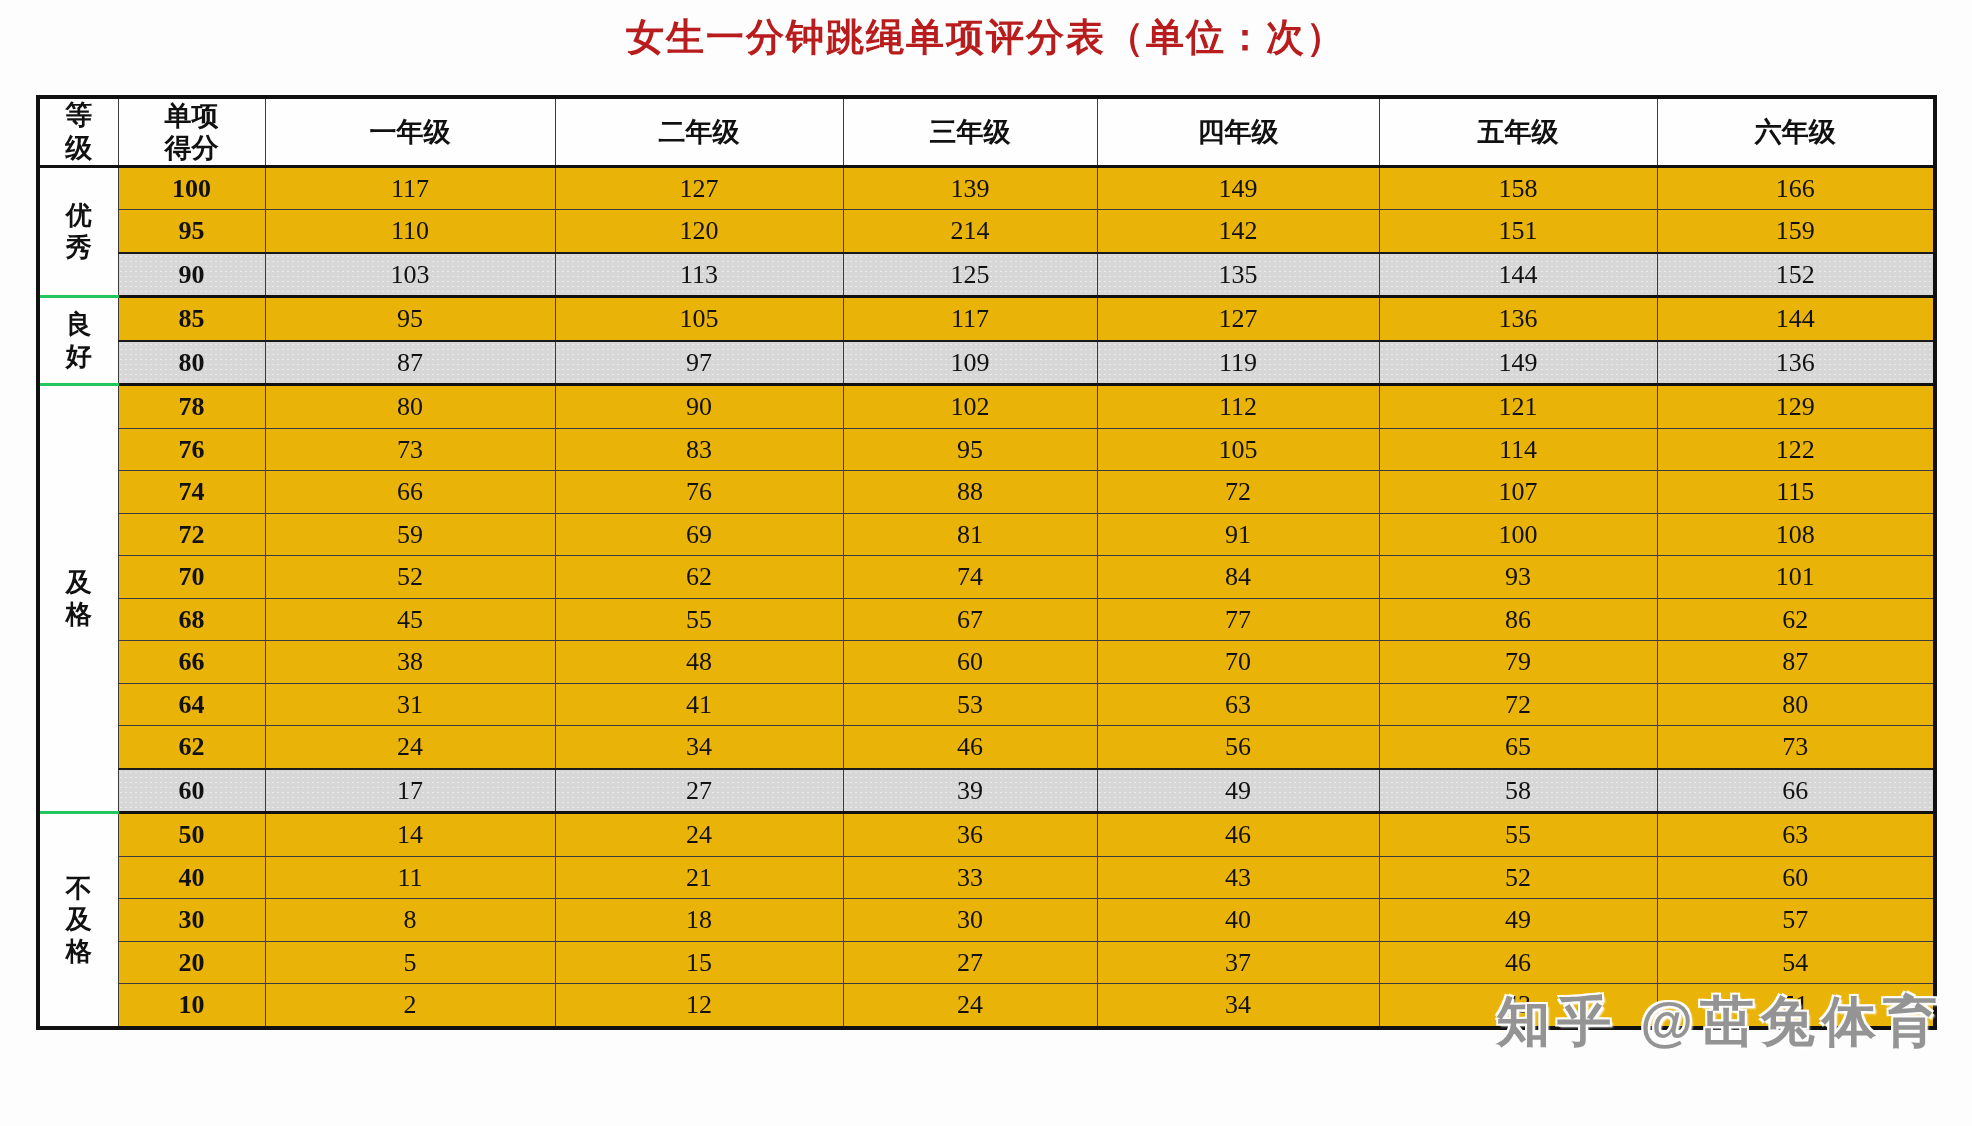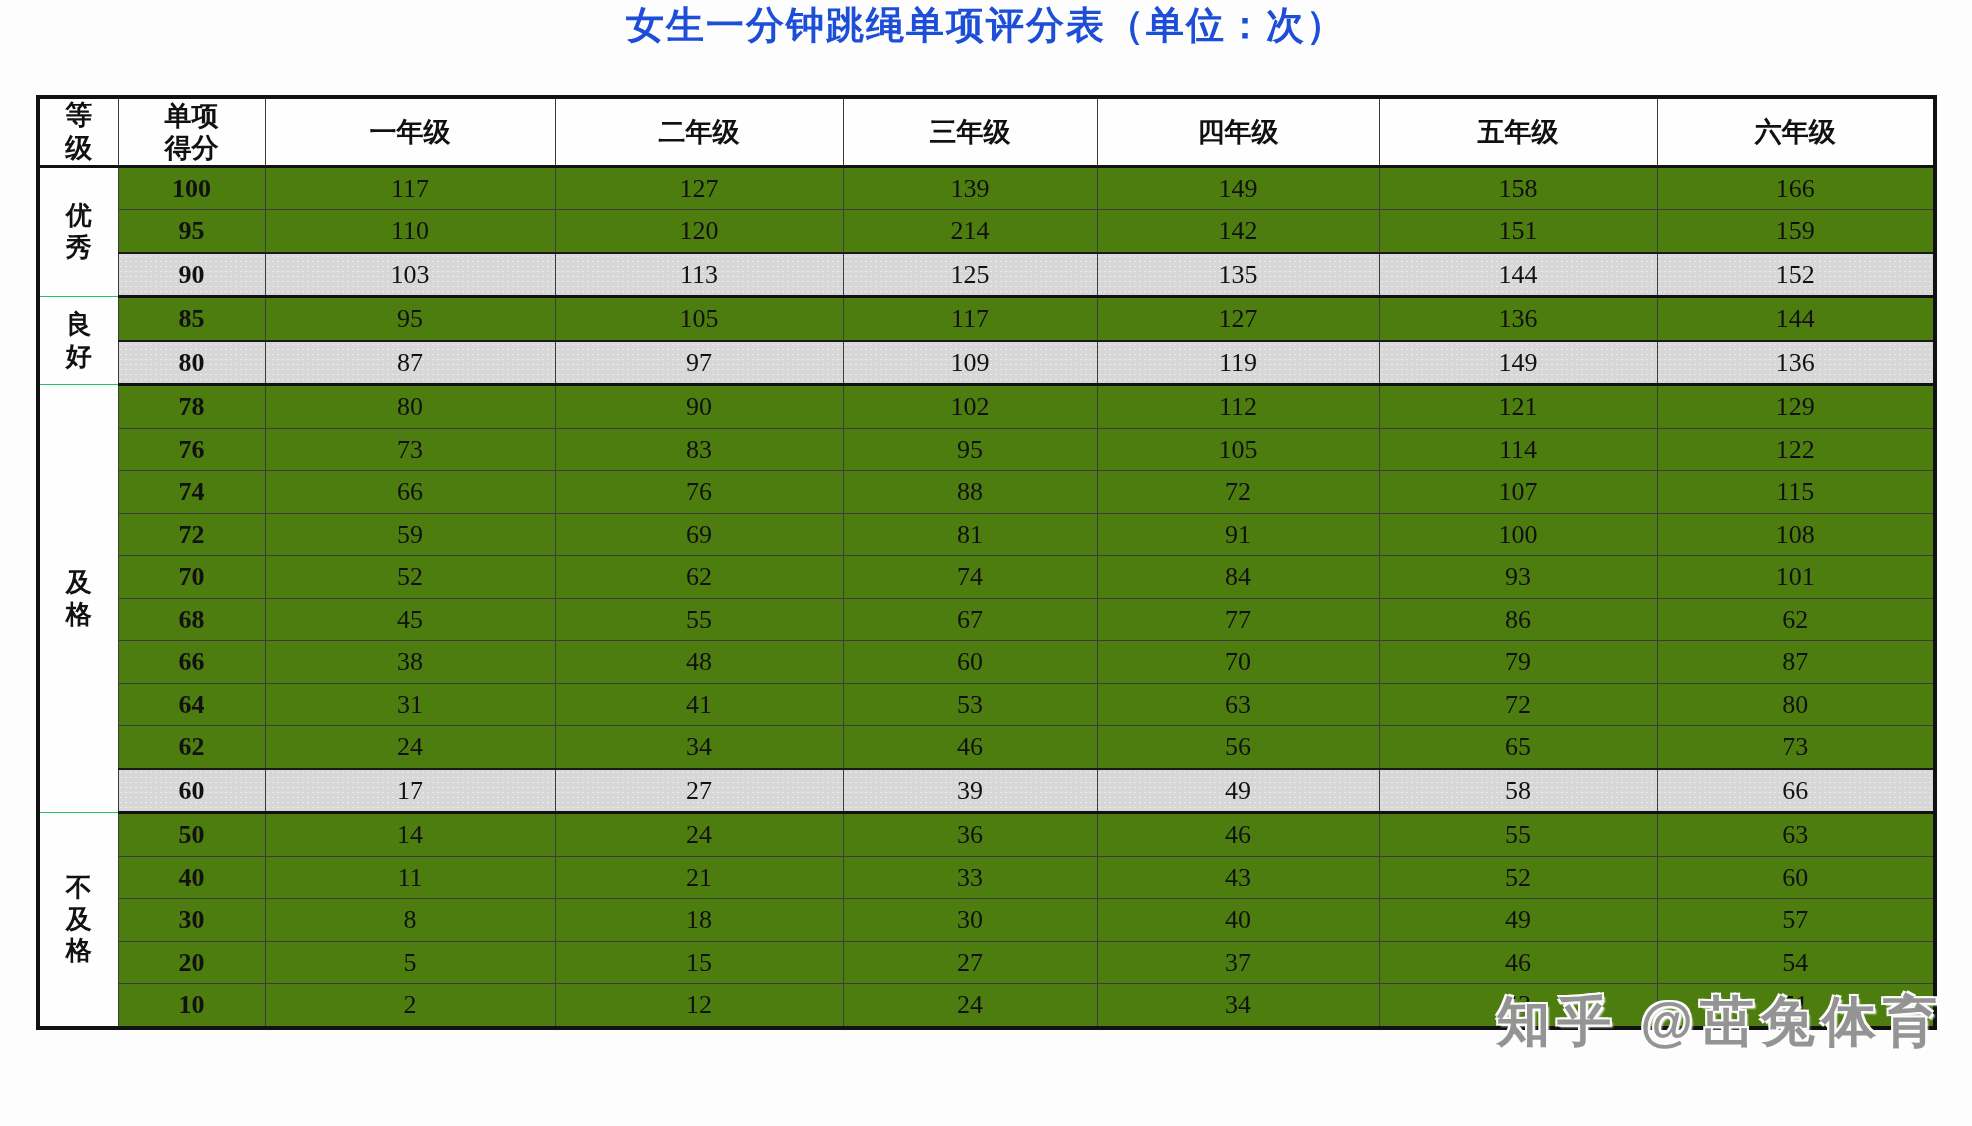--- a/index.html
+++ b/index.html
@@ -5,37 +5,37 @@
   html,body{margin:0;padding:0;}
   body{
     width:1972px;height:1126px;
     background:#fdfdfd;
     position:relative;
     overflow:hidden;
     font-family:"Liberation Serif","DejaVu Serif",serif;
     color:#111;
   }
   .page-title{
-    margin-top:0;
+    margin-top:12px;
     width:1972px;
     text-align:center;
     font-size:38px;
     font-weight:bold;
     letter-spacing:2px;
-    color:#1d4ed8;
+    color:#b91c1c;
     font-family:"Liberation Serif","DejaVu Serif",serif;
   }
   table.score-table{
     position:absolute;
     left:36px; top:95px;
     width:1897px;
     border-collapse:collapse;
     table-layout:fixed;
     border:4px solid #111;
-    background:#4d7c0f;
+    background:#eab308;
   }
   .score-table th,.score-table td{
     border:1.6px solid #3c3c3c;
     text-align:center;
     vertical-align:middle;
     padding:0;
     overflow:hidden;
   }
   .score-table thead th{
     height:64px;
@@ -58,21 +58,21 @@
   .vtext2{
     display:inline-block;
     width:2.6em;
     line-height:1.2;
     word-break:break-all;
     font-weight:bold;
   }
   td.group-cell{
     background:#fefefe;
     font-size:28px;
-    border-bottom:1px solid #22c55e;
+    border-bottom:3px solid #22c55e;
   }
   td.score-cell{
     font-weight:bold;
     font-size:26px;
     font-family:"Liberation Serif","DejaVu Serif",serif;
   }
   td.value-cell{
     font-size:26px;
   }
   tr.shaded td:not(.group-cell){

